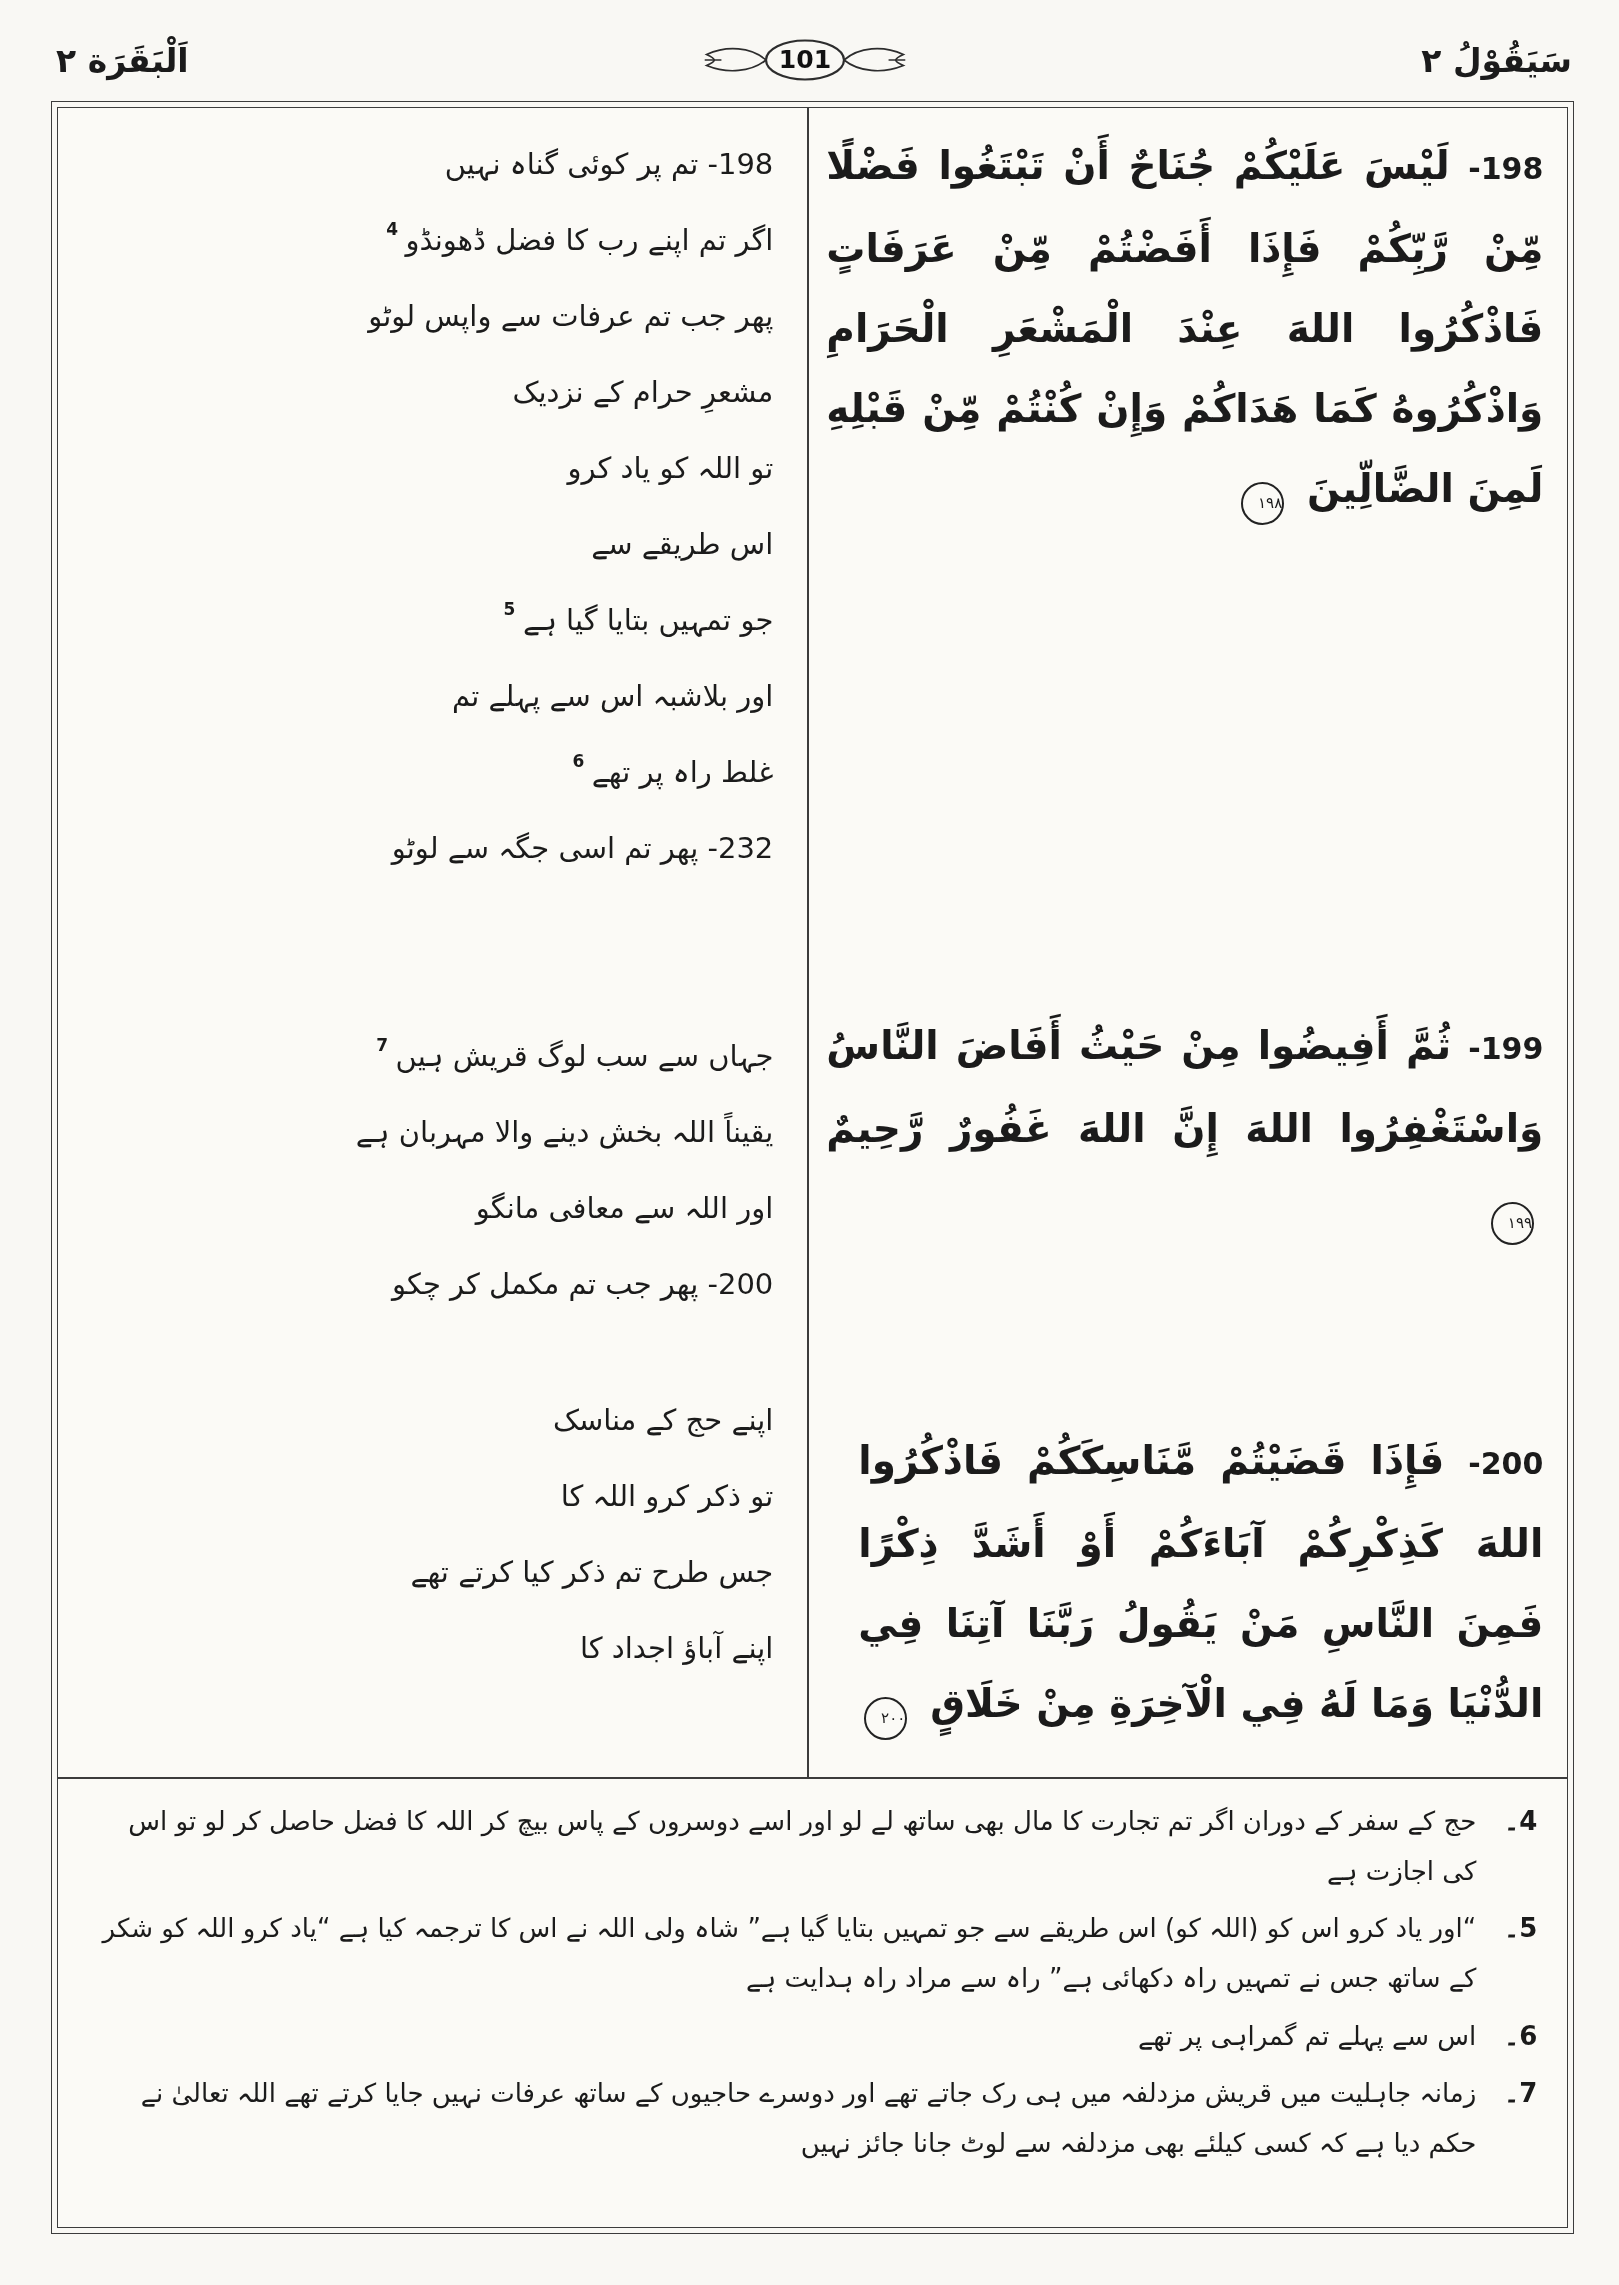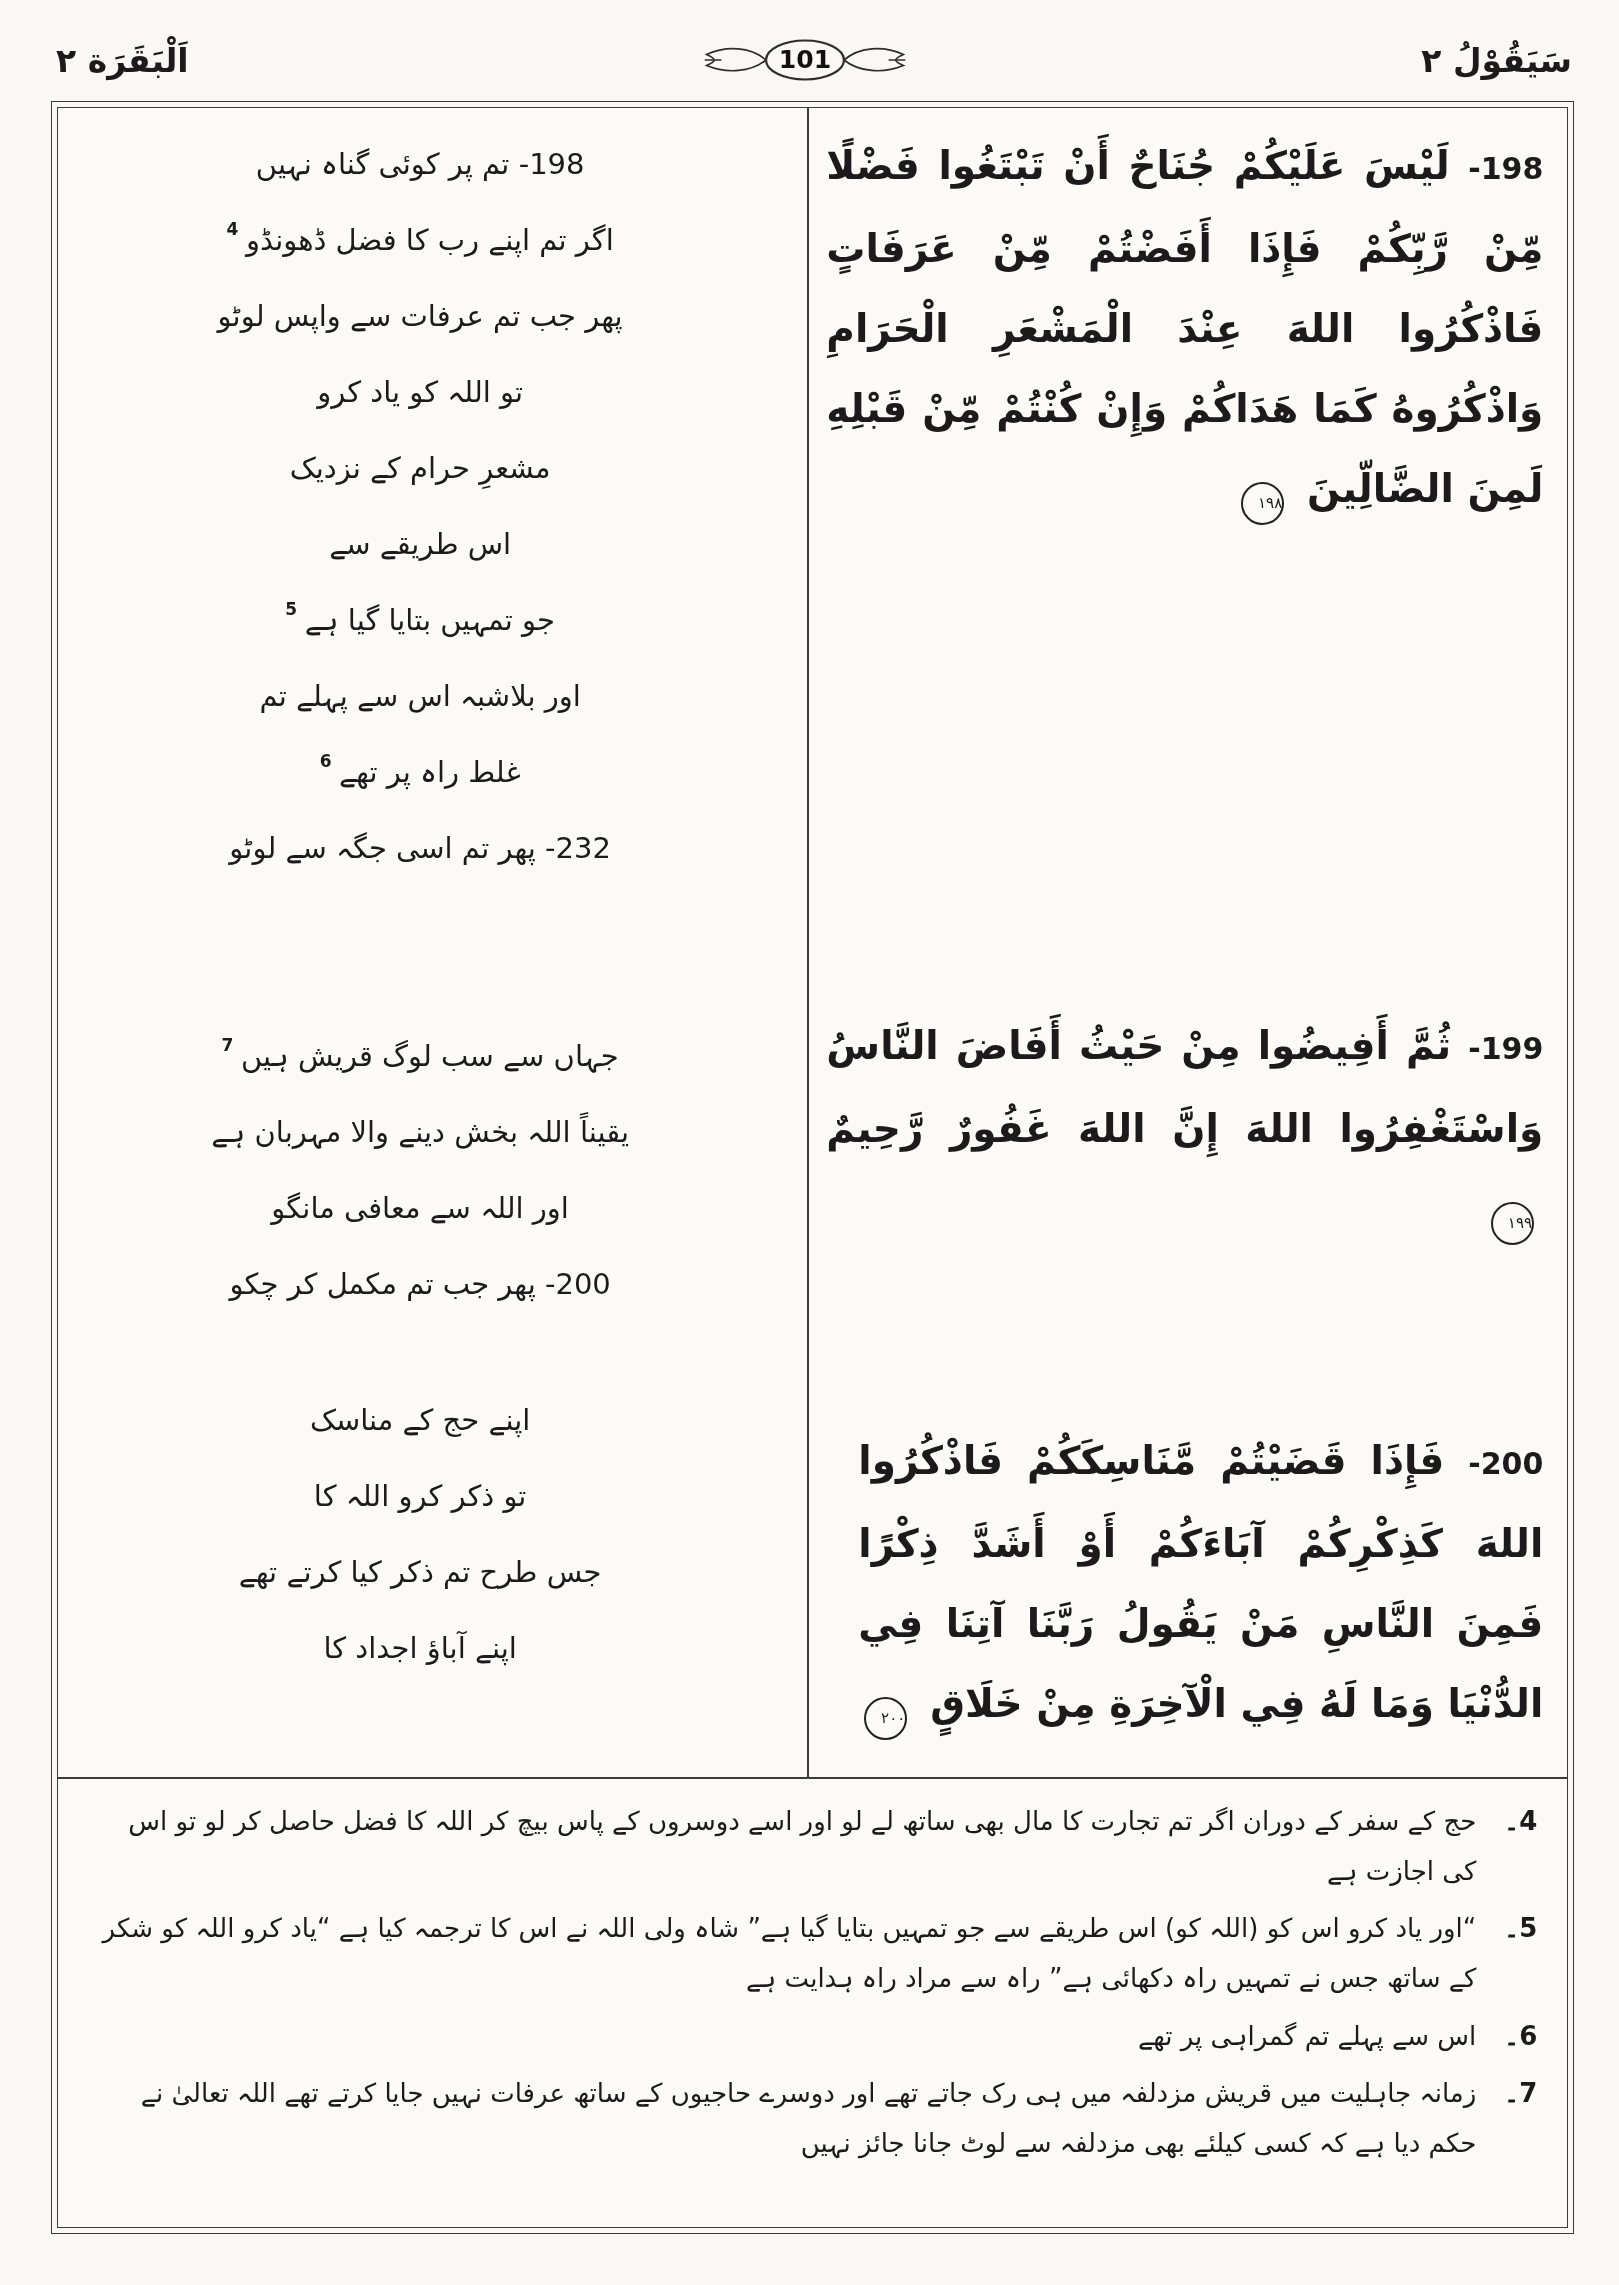--- a/index.html
+++ b/index.html
@@ -47,21 +47,21 @@
   .col-arabic .ayah:nth-of-type(3){margin-top:172px;margin-left:32px;}
   .vnum{font-size:30px;letter-spacing:0.9px;}
   .aya-end{
     display:inline-block;width:43px;height:43px;border:2.3px solid #222;
     border-radius:50%;font-size:15px;font-weight:400;line-height:39px;
     text-align:right;vertical-align:-5.6px;margin-right:9.3px;box-sizing:border-box;
   }
   
   .uline{
     margin:0;font-size:29px;font-weight:400;line-height:76px;height:76px;
-    white-space:nowrap;text-align:center;direction:rtl;
+    white-space:nowrap;text-align:right;direction:rtl;
   }
   .col-urdu .uline:nth-of-type(1){margin-top:18.6px;}
   .col-urdu .uline:nth-of-type(11){margin-top:132px;}
   .col-urdu .uline:nth-of-type(15){margin-top:60px;}
   .fnref{
     font-size:17px;font-weight:bold;position:relative;top:-15px;
     margin-right:7.5px;vertical-align:baseline;
   }
   
   .fnsep{border-top:2.3px solid #3c3c3c;flex:0 0 auto;}
@@ -108,23 +108,23 @@
           </section>
 
         <section class="col-urdu">
 
             <p class="uline"><span>198- تم پر کوئی گناہ نہیں</span></p>
 
             <p class="uline"><span>اگر تم اپنے رب کا فضل ڈھونڈو</span><sup class="fnref">4</sup></p>
 
             <p class="uline"><span>پھر جب تم عرفات سے واپس لوٹو</span></p>
 
+            <p class="uline"><span>مشعرِ حرام کے نزدیک</span></p>
+
             <p class="uline"><span>تو اللہ کو یاد کرو</span></p>
-
-            <p class="uline"><span>مشعرِ حرام کے نزدیک</span></p>
 
 
             <p class="uline"><span>اس طریقے سے</span></p>
 
             <p class="uline"><span>جو تمہیں بتایا گیا ہے</span><sup class="fnref">5</sup></p>
 
             <p class="uline"><span>اور بلاشبہ اس سے پہلے تم</span></p>
 
             <p class="uline"><span>غلط راہ پر تھے</span><sup class="fnref">6</sup></p>
 

